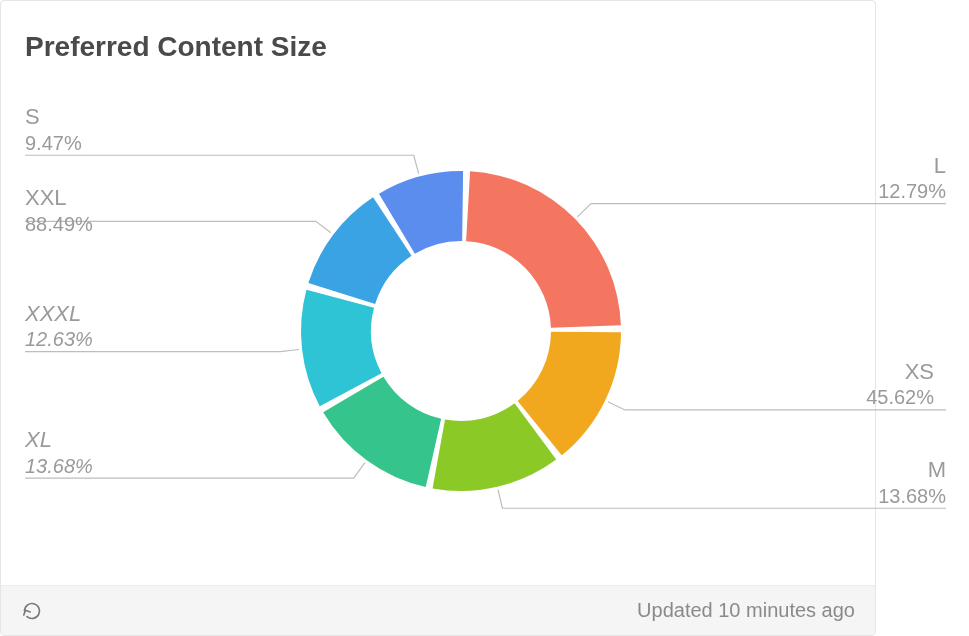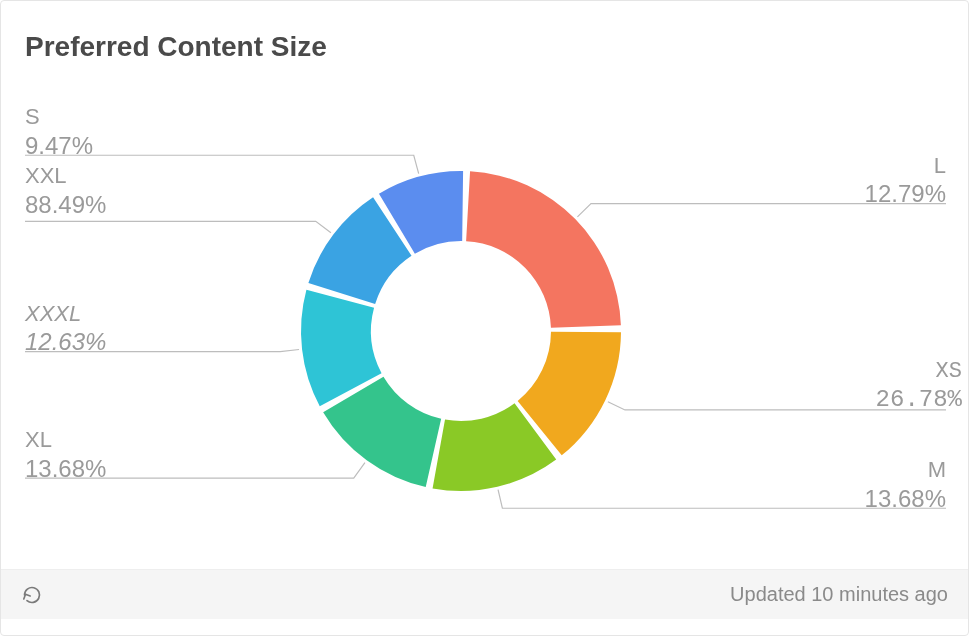--- a/index.html
+++ b/index.html
@@ -5,21 +5,21 @@
   * { box-sizing: border-box; margin: 0; padding: 0; }
   body {
     font-family: -apple-system, BlinkMacSystemFont, "Segoe UI", Helvetica, Arial, sans-serif;
     background: #fff;
     width: 969px;
     height: 636px;
     overflow: hidden;
     position: relative;
   }
   .card {
-    width: 969px;
+    width: 876px;
     height: 636px;
     position: relative;
     border: 1px solid #e5e5e5;
     border-radius: 4px;
     background: #fff;
   }
   .title {
     position: absolute;
     left: 24px;
     top: 30px;
@@ -30,21 +30,21 @@
   .chart-area {
     position: absolute;
     left: 0;
     top: 70px;
     width: 969px;
     height: 510px;
   }
   .footer {
     position: absolute;
     left: 0;
-    bottom: 16px;
+    bottom: 0;
     width: 100%;
     height: 50px;
     background: #f5f5f5;
     display: flex;
     align-items: center;
     justify-content: space-between;
     padding: 0 20px;
     border-top: 1px solid #eee;
     margin-top: 28px;
   }
@@ -60,21 +60,21 @@
   .updated {
     font-size: 20px;
     color: #8a8a8a;
   }
   .slice-label {
     position: absolute;
     color: #9a9a9a;
     line-height: 1.25;
   }
   .slice-label .name { font-size: 22px; display:block; }
-  .slice-label .pct  { font-size: 24px; display:block; }
+  .slice-label .pct  { font-size: 20px; display:block; }
   .slice-label.right { text-align: right; }
   .slice-label.left  { text-align: left; }
   svg.donut { position:absolute; left:0; top:0; }
   .leader { stroke:#bdbdbd; stroke-width:1.2; fill:none; }
 </style>
 </head>
 <body>
 
 <div class="card">
 
@@ -127,37 +127,37 @@
           <polyline points="298.0554832264744,278.5195433796108 279.17851501360946,280.67826316005625 24,280.67826316005625" class="leader"></polyline>
           <polyline points="329.92264731808314,161.77127548795005 314.7602565146695,150.32130146507305 24,150.32130146507305" class="leader"></polyline>
           <polyline points="417.6814199852608,102.58927042435732 412.7485793700458,84.24078047382227 24,84.24078047382227" class="leader"></polyline>
         </g>
     </svg>
     <div id="labels">
         <div class="slice-label right" style="right: 24px; top: 80.6212px;">
           <span class="name">L</span>
           <span class="pct">12.79%</span>
         </div>
-        <div class="slice-label right" style="right: 8px; top: 286.924px; font-family: Liberation Mono, monospace;">
+        <div class="slice-label right" style="right: 36px; top: 286.924px;">
           <span class="name">XS</span>
-          <span class="pct">26.78%</span>
+          <span class="pct">45.62%</span>
         </div>
         <div class="slice-label right" style="right: 24px; top: 385.235px;">
           <span class="name">M</span>
           <span class="pct">13.68%</span>
         </div>
-        <div class="slice-label left" style="left: 24px; top: 355.029px;">
+        <div class="slice-label left" style="left: 24px; top: 355.029px; font-style: italic;">
           <span class="name">XL</span>
           <span class="pct">13.68%</span>
         </div>
         <div class="slice-label left" style="left: 24px; top: 228.678px; font-style: italic;">
           <span class="name">XXXL</span>
           <span class="pct">12.63%</span>
         </div>
-        <div class="slice-label left" style="left: 24px; top: 91px;">
+        <div class="slice-label left" style="left: 24px; top: 113px;">
           <span class="name">XXL</span>
           <span class="pct">88.49%</span>
         </div>
         <div class="slice-label left" style="left: 24px; top: 32.2408px;">
           <span class="name">S</span>
           <span class="pct">9.47%</span>
         </div>
       </div>
   </div>
 

